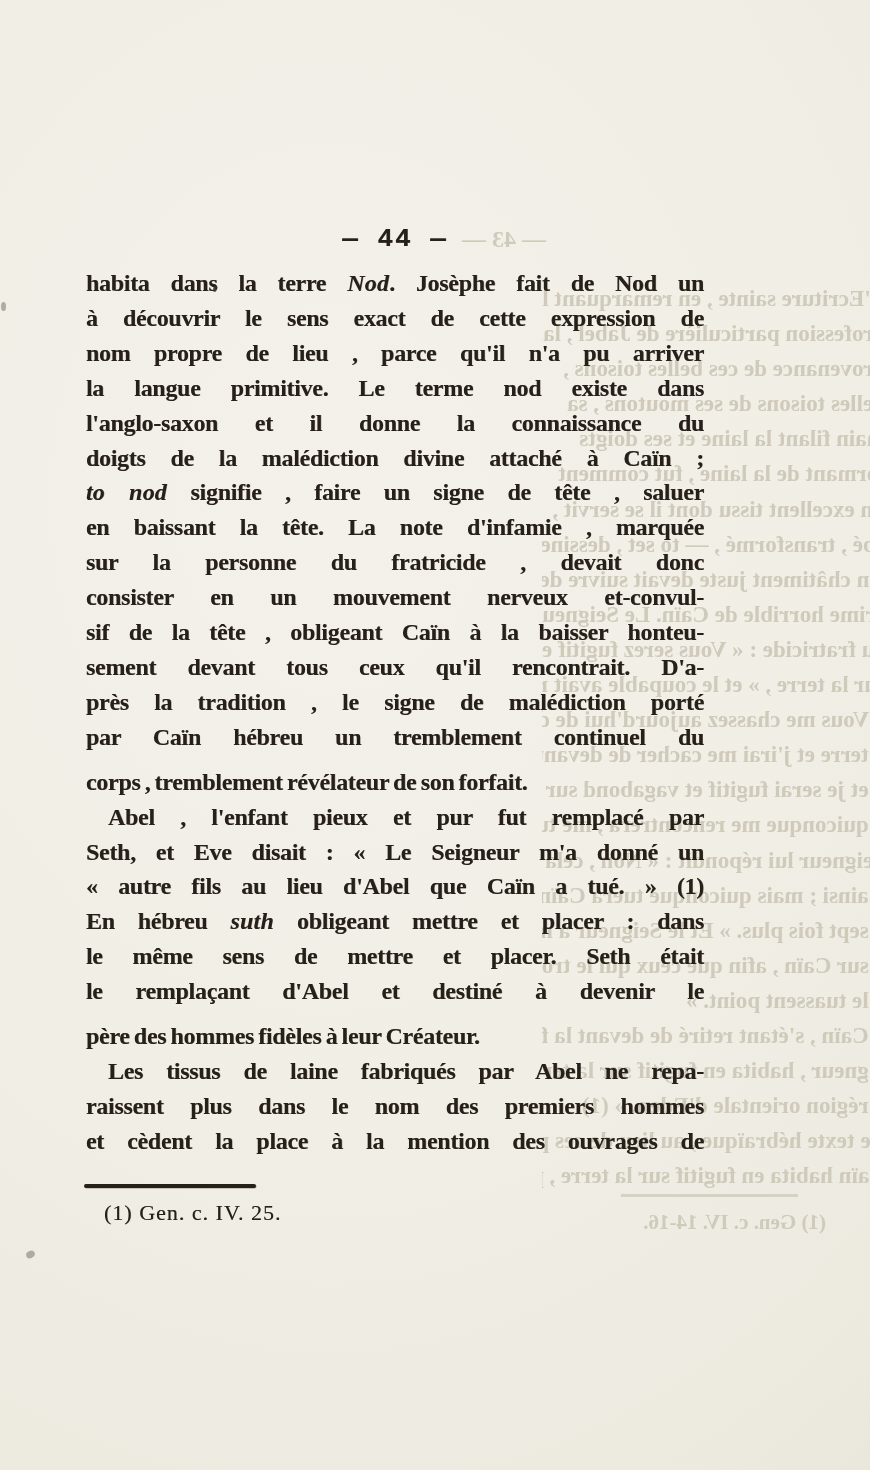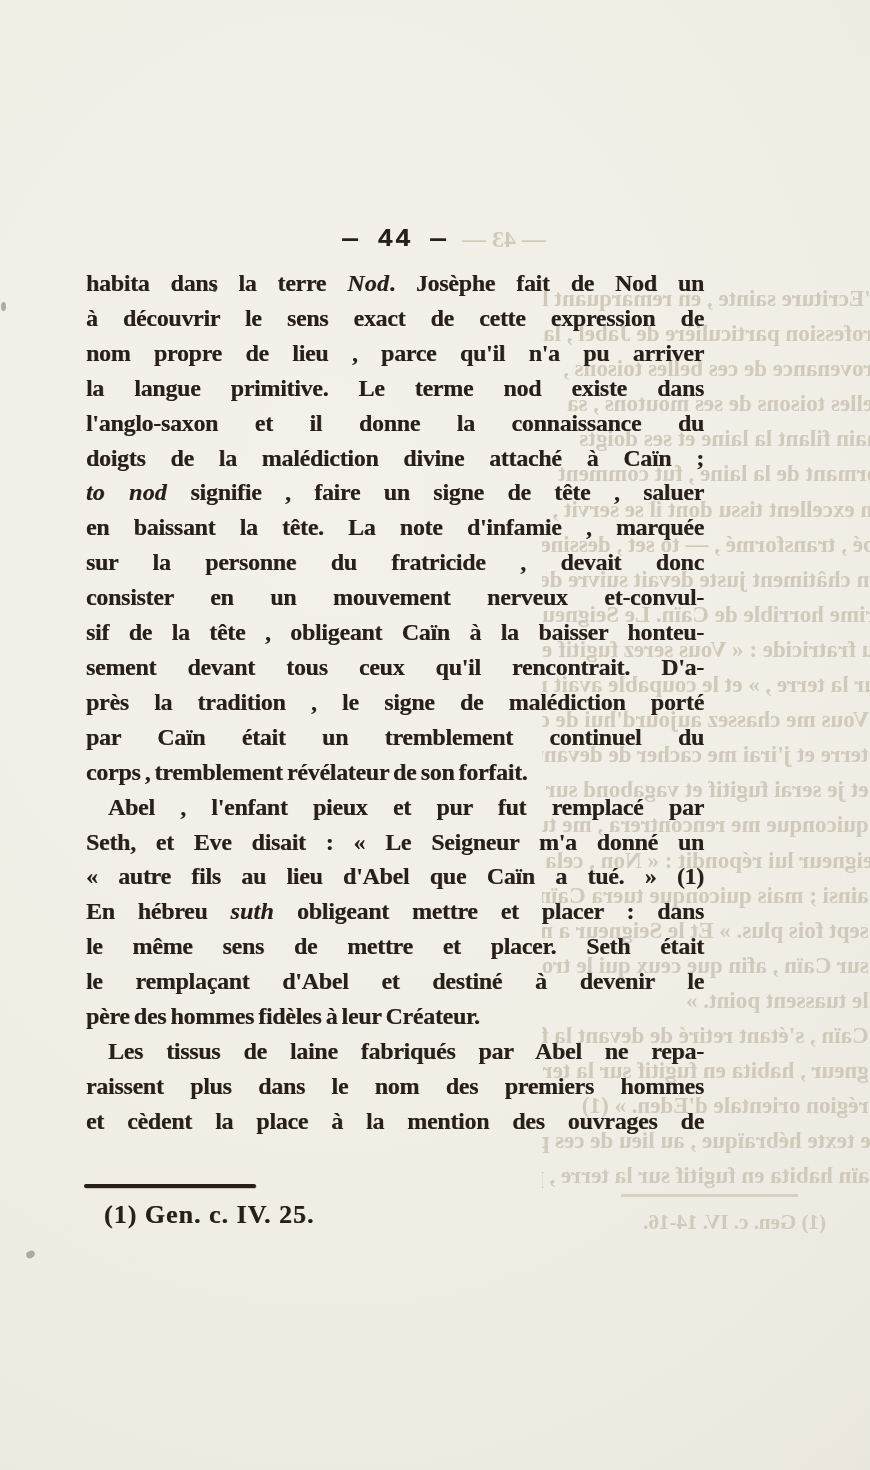--- a/index.html
+++ b/index.html
@@ -53,34 +53,34 @@
   .body-text {
     position: absolute; left: 86px; top: 266px; width: 618px;
     font-size: 24px; font-weight: bold;
     letter-spacing: -0.3px; word-spacing: -1.5px;
     text-shadow: 0.4px 0.4px 0.5px rgba(38,32,25,0.45);
   }
   .line {
     height: 34.92px; line-height: 34.92px;
     text-align: justify; text-align-last: justify; font-family: Liberation Serif, serif;
   }
-  .line.end { text-align-last: left; }
+  .line.end { text-align-last: left; margin-top: 10px; }
   .line.indent { padding-left: 22px; }
   .line em { font-style: italic; letter-spacing: 0.2px; }
 
   .footnote-rule {
     position: absolute; left: 84px; top: 1184px;
     width: 172px; height: 4px;
     background: var(--ink, #262019);
     border-radius: 2px;
     box-shadow: 0.5px 0.5px 0.5px rgba(38,32,25,0.4);
   }
   .footnote {
     position: absolute; left: 104px; top: 1200px;
-    font-size: 26px; font-weight: bold; letter-spacing: 1px;
+    font-size: 22px; font-weight: normal; letter-spacing: 1px;
     text-shadow: 0.4px 0.4px 0.5px rgba(38,32,25,0.5);
     text-align: right;
   }
 
   
   .speck { position: absolute; border-radius: 50%; }
   .speck-1 { left: 26px; top: 1251px; width: 9px; height: 7px;
              background: #8e897d; opacity: 0.65; transform: rotate(-25deg); }
   .speck-2 { left: 1px; top: 302px; width: 5px; height: 9px;
              background: #6f6a5f; opacity: 0.5; }
@@ -135,21 +135,21 @@
       <div class="line"><span>la langue primitive. Le terme nod existe dans</span></div>
       <div class="line"><span>l'anglo-saxon et il donne la connaissance du</span></div>
       <div class="line"><span>doigts de la malédiction divine attaché à Caïn ;</span></div>
       <div class="line"><em>to nod</em><span> signifie , faire un signe de tête , saluer</span></div>
       <div class="line"><span>en baissant la tête. La note d'infamie , marquée</span></div>
       <div class="line"><span>sur la personne du fratricide , devait donc</span></div>
       <div class="line"><span>consister en un mouvement nerveux et-convul-</span></div>
       <div class="line"><span>sif de la tête , obligeant Caïn à la baisser honteu-</span></div>
       <div class="line"><span>sement devant tous ceux qu'il rencontrait. D'a-</span></div>
       <div class="line"><span>près la tradition , le signe de malédiction porté</span></div>
-      <div class="line"><span>par Caïn était un tremblement continuel du</span></div>
+      <div class="line"><span>par Caïn hébreu un tremblement continuel du</span></div>
       <div class="line end"><span>corps , tremblement révélateur de son forfait.</span></div>
       <div class="line indent"><span>Abel , l'enfant pieux et pur fut remplacé par</span></div>
       <div class="line"><span>Seth, et Eve disait : « Le Seigneur m'a donné un</span></div>
       <div class="line"><span>« autre fils au lieu d'Abel que Caïn a tué. » (1)</span></div>
       <div class="line"><span>En hébreu </span><em>suth</em><span> obligeant mettre et placer : dans</span></div>
       <div class="line"><span>le même sens de mettre et placer. Seth était</span></div>
       <div class="line"><span>le remplaçant d'Abel et destiné à devenir le</span></div>
       <div class="line end"><span>père des hommes fidèles à leur Créateur.</span></div>
       <div class="line indent"><span>Les tissus de laine fabriqués par Abel ne repa-</span></div>
       <div class="line"><span>raissent plus dans le nom des premiers hommes</span></div>

